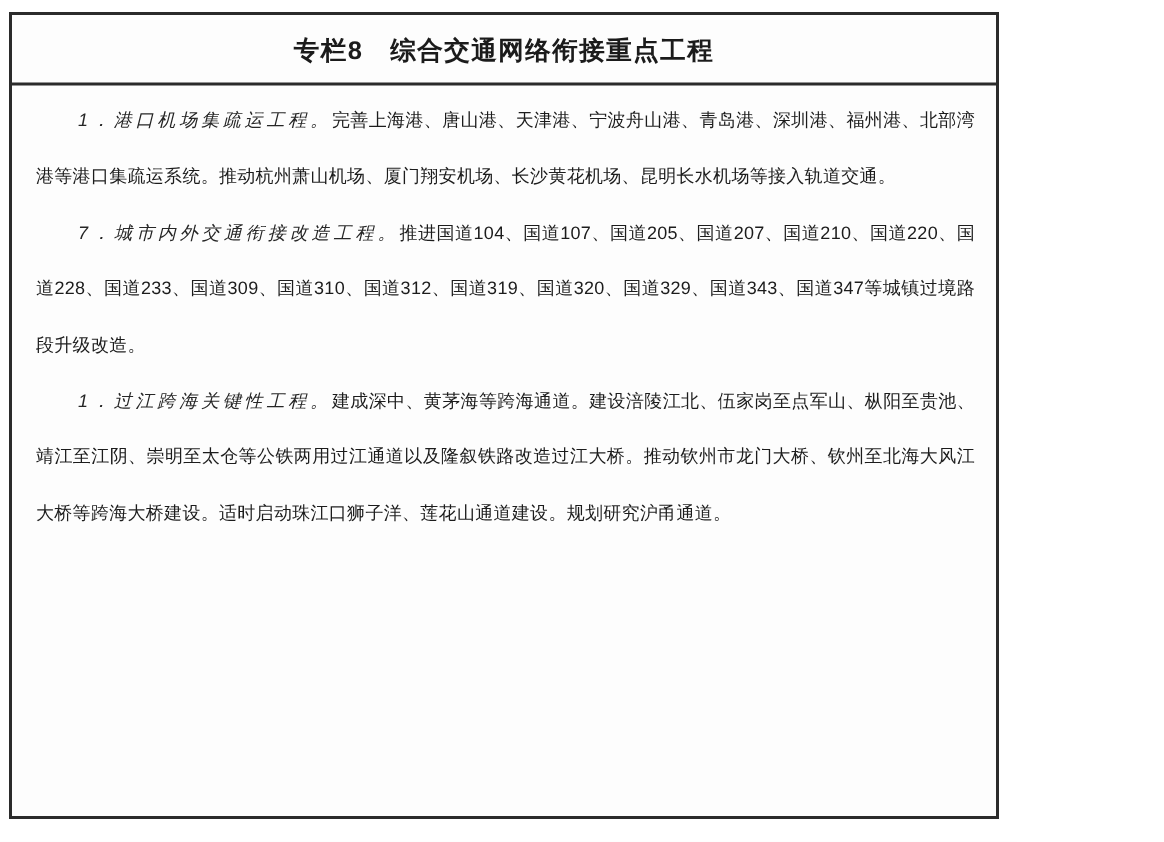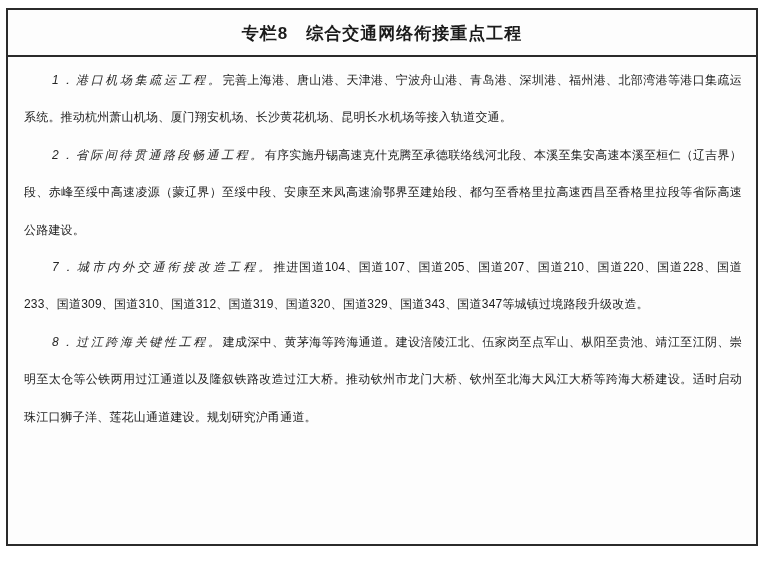--- a/index.html
+++ b/index.html
@@ -14,21 +14,21 @@
     position: relative;
     width: 776px;
     height: 561px;
     background: #ffffff;
     overflow: hidden;
   }
   .panel {
     position: absolute;
     left: 6px;
     top: 8px;
-    width: 752px;
+    width: 660px;
     height: 538px;
     border: 2px solid #2b2b2b;
     background: #fdfdfd;
   }
   .panel-title-row {
     height: 47px;
     line-height: 47px;
     border-bottom: 2px solid #2b2b2b;
     text-align: center;
     font-size: 17px;
@@ -56,18 +56,17 @@
   }
 </style>
 </head>
 <body>
 
 <div class="page">
   <div class="panel">
     <div class="panel-title-row">专栏8　综合交通网络衔接重点工程</div>
     <div class="panel-body">
       <p class="para"><span class="lead">1．港口机场集疏运工程。</span><span class="rest">完善上海港、唐山港、天津港、宁波舟山港、青岛港、深圳港、福州港、北部湾港等港口集疏运系统。推动杭州萧山机场、厦门翔安机场、长沙黄花机场、昆明长水机场等接入轨道交通。</span></p>
-      <p class="para"><span class="lead">2．省际间待贯通路段畅通工程。</span><span class="rest">有序实施丹锡高速克什克腾至承德联络线河北段、本溪至集安高速本溪至桓仁（辽吉界）段、赤峰至绥中高速凌源（蒙辽界）至绥中段、安康至来凤高速渝鄂界至建始段、都匀至香格里拉高速西昌至香格里拉段等省际高速公路建设。</span></p>
       <p class="para"><span class="lead">7．城市内外交通衔接改造工程。</span><span class="rest">推进国道104、国道107、国道205、国道207、国道210、国道220、国道228、国道233、国道309、国道310、国道312、国道319、国道320、国道329、国道343、国道347等城镇过境路段升级改造。</span></p>
-      <p class="para"><span class="lead">8．过江跨海关键性工程。</span><span class="rest">建成深中、黄茅海等跨海通道。建设涪陵江北、伍家岗至点军山、枞阳至贵池、靖江至江阴、崇明至太仓等公铁两用过江通道以及隆叙铁路改造过江大桥。推动钦州市龙门大桥、钦州至北海大风江大桥等跨海大桥建设。适时启动珠江口狮子洋、莲花山通道建设。规划研究沪甬通道。</span></p>
+      <p class="para"><span class="lead">1．过江跨海关键性工程。</span><span class="rest">建成深中、黄茅海等跨海通道。建设涪陵江北、伍家岗至点军山、枞阳至贵池、靖江至江阴、崇明至太仓等公铁两用过江通道以及隆叙铁路改造过江大桥。推动钦州市龙门大桥、钦州至北海大风江大桥等跨海大桥建设。适时启动珠江口狮子洋、莲花山通道建设。规划研究沪甬通道。</span></p>
     </div>
   </div>
 </div>
 
 </body></html>

